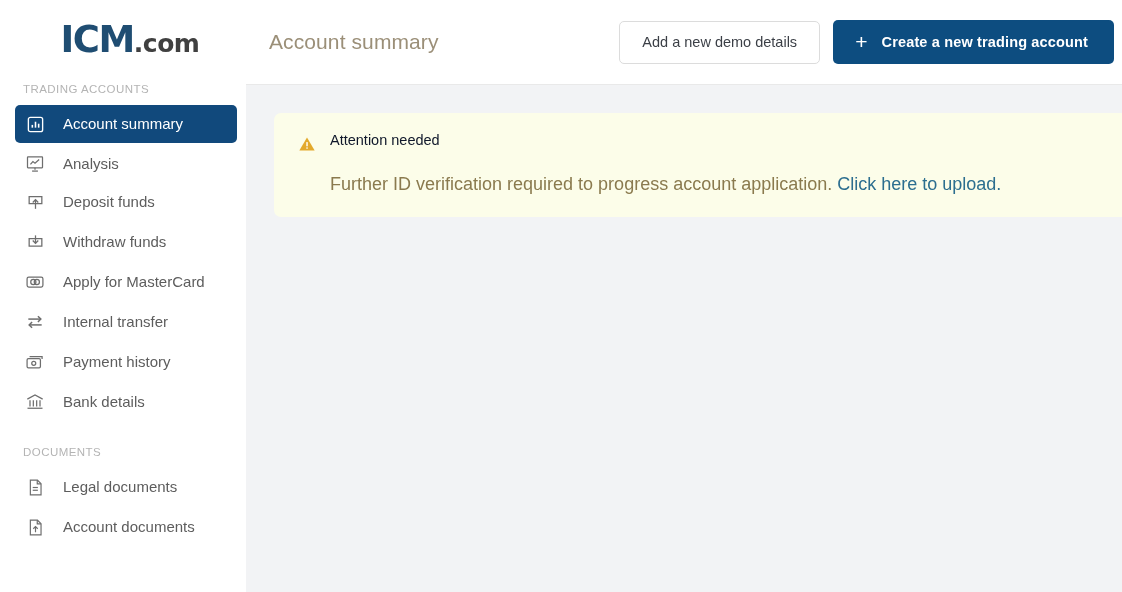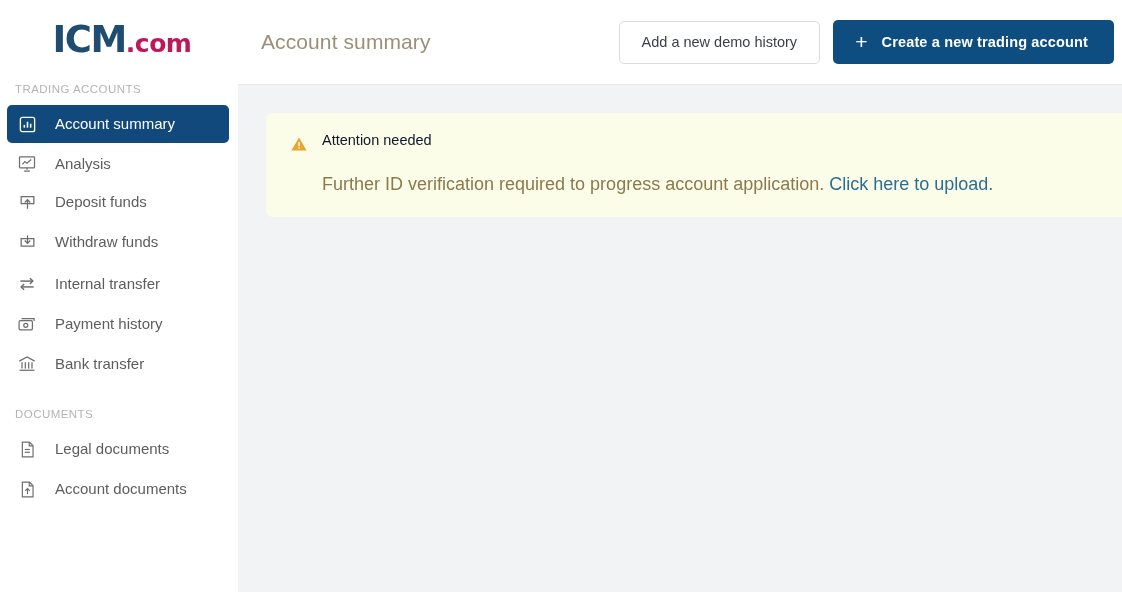--- a/index.html
+++ b/index.html
@@ -11,20 +11,21 @@
     background: #ffffff;
     font-family: "Liberation Sans", sans-serif;
   }
 
   #app {
     position: relative;
     width: 1122px;
     height: 592px;
     display: flex;
     background: #ffffff;
+    padding-left: 8px;
   }
 
   
   .sidebar {
     position: relative;
     width: 238px;
     height: 592px;
     background: #ffffff;
     flex: 0 0 238px;
     overflow: hidden;
@@ -46,21 +47,21 @@
   .logo-main {
     font-size: 37px;
     font-weight: 700;
     color: #1f4d72;
     letter-spacing: -1.5px;
     font-family: "DejaVu Sans", sans-serif;
   }
   .logo-dot {
     font-size: 25px;
     font-weight: 700;
-    color: #be185d;
+    color: #404040;
     font-family: "DejaVu Sans", sans-serif;
     letter-spacing: -0.5px;
   }
 
   .section-label {
     font-size: 11.5px;
     color: #b4b4b4;
     letter-spacing: 0.45px;
     padding: 0 0 0 15px;
     margin-top: 5px;
@@ -272,20 +273,30 @@
           <path d="M4 7 h16 v9.5 h-16 z"></path>
           <line x1="12" y1="3" x2="12" y2="13"></line>
           <polyline points="8.5,9.5 12,13 15.5,9.5"></polyline>
         </svg>
       </span>
       <span class="nav-label">Withdraw funds</span>
     </div>
 
     <div class="nav-gap"></div>
 
+    <div class="nav-item">
+      <span class="nav-icon">
+        <svg width="20" height="20" viewBox="0 0 24 24" fill="none" stroke="currentColor" stroke-width="1.5">
+          <rect x="2.5" y="6" width="19" height="12" rx="2"></rect>
+          <circle cx="10" cy="12" r="3.1"></circle>
+          <circle cx="14.2" cy="12" r="3.1"></circle>
+        </svg>
+      </span>
+      <span class="nav-label">Apply for MasterCard</span>
+    </div>
 
     <div class="nav-gap"></div>
 
     <div class="nav-item">
       <span class="nav-icon">
         <svg width="20" height="20" viewBox="0 0 24 24" fill="none" stroke="currentColor" stroke-width="1.8">
           <line x1="4" y1="8.5" x2="19" y2="8.5"></line>
           <polyline points="15.5,5 19,8.5 15.5,12"></polyline>
           <line x1="20" y1="15.5" x2="5" y2="15.5"></line>
           <polyline points="8.5,12 5,15.5 8.5,19"></polyline>
@@ -313,21 +324,21 @@
       <span class="nav-icon">
         <svg width="20" height="20" viewBox="0 0 24 24" fill="none" stroke="currentColor" stroke-width="1.5">
           <polyline points="2.8,8.5 12,3.5 21.2,8.5"></polyline>
           <line x1="3" y1="19.5" x2="21" y2="19.5"></line>
           <line x1="6" y1="10" x2="6" y2="17.5"></line>
           <line x1="10" y1="10" x2="10" y2="17.5"></line>
           <line x1="14" y1="10" x2="14" y2="17.5"></line>
           <line x1="18" y1="10" x2="18" y2="17.5"></line>
         </svg>
       </span>
-      <span class="nav-label">Bank transfer</span>
+      <span class="nav-label">Bank details</span>
     </div>
 
     <div class="section-label documents">DOCUMENTS</div>
 
     <div class="nav-item">
       <span class="nav-icon">
         <svg width="19" height="19" viewBox="0 0 24 24" fill="none" stroke="currentColor" stroke-width="1.5">
           <path d="M5.5 2.8 h9 L19 7.2 V21.2 H5.5 Z"></path>
           <polyline points="14.2,2.8 14.2,7.4 19,7.4"></polyline>
           <line x1="8.5" y1="12" x2="15" y2="12"></line>
@@ -351,21 +362,21 @@
       <span class="nav-label">Account documents</span>
     </div>
 
   </aside>
 
   <section class="main">
 
     <div class="topbar">
       <h1 class="page-title">Account summary</h1>
       <div class="topbar-spacer"></div>
-      <button class="btn btn-demo">Add a new demo history</button>
+      <button class="btn btn-demo">Add a new demo details</button>
       <button class="btn btn-create">
         <span class="plus-icon">+</span>
         <span>Create a new trading account</span>
       </button>
     </div>
 
     <div class="content">
       <div class="alert">
         <span class="alert-icon">
           <svg width="18" height="18" viewBox="0 0 24 24">

